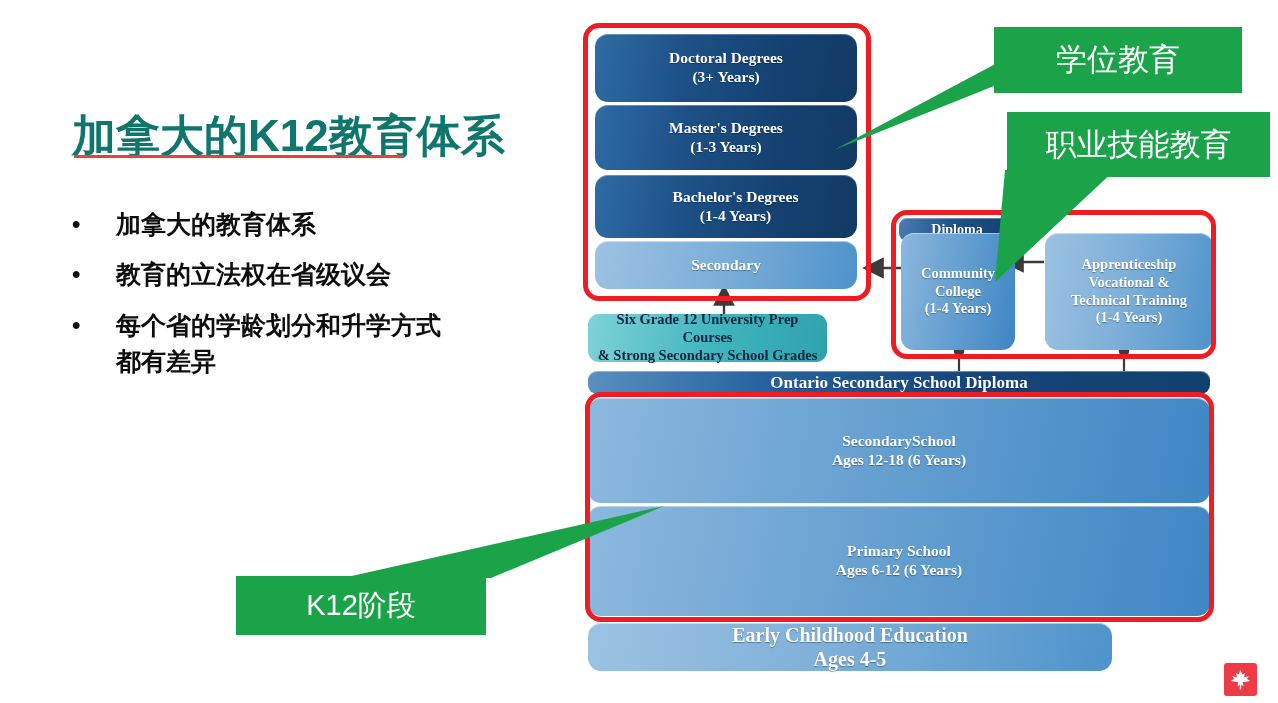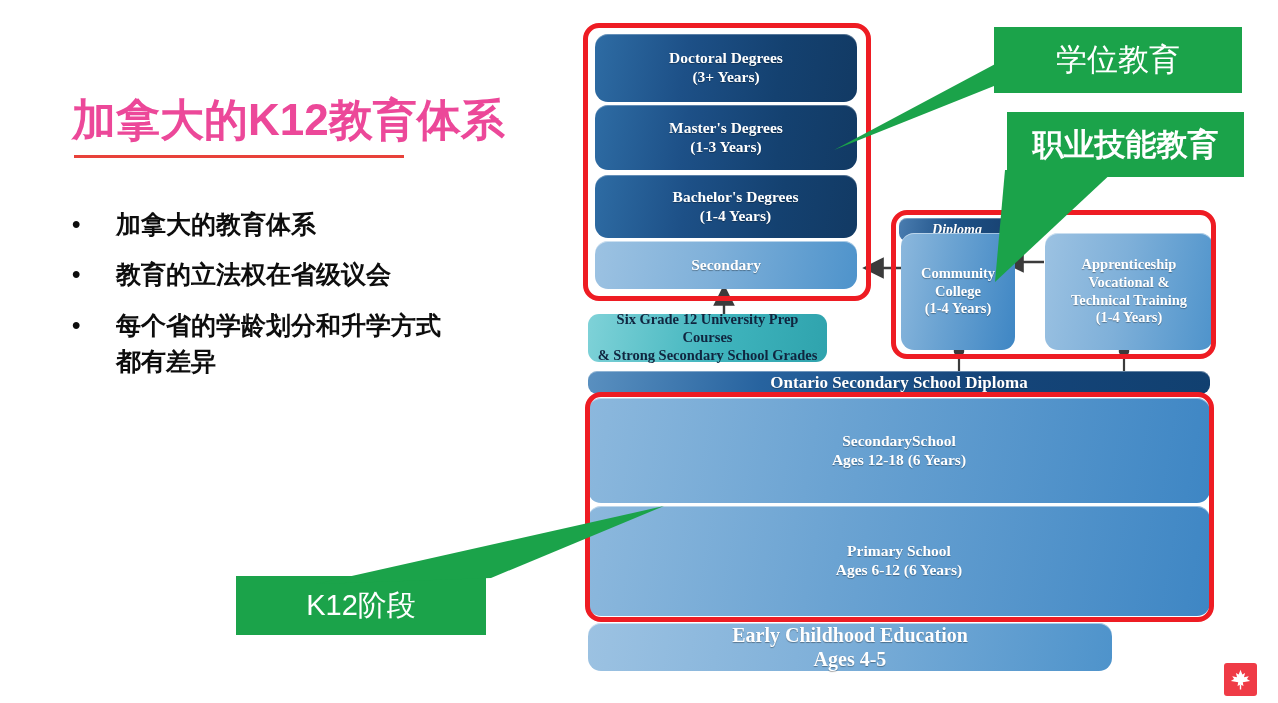--- a/index.html
+++ b/index.html
@@ -7,23 +7,23 @@
     width:1278px;height:703px;
     background:#ffffff;
     font-family:"Liberation Sans", sans-serif;
     overflow:hidden;
     position:relative;
   }
   #slide{position:absolute;inset:0;}
 
   
   .title{
-    position:absolute;left:72px;top:97px;width:470px;
+    position:absolute;left:72px;top:113px;width:470px;
     font-family:"Liberation Sans", sans-serif;
-    font-weight:bold;font-size:44px;color:#ec4899;
+    font-weight:bold;font-size:44px;color:#0f766e;
     letter-spacing:0px;line-height:1.05;white-space:nowrap;
   }
   .title-rule{
     position:absolute;left:74px;top:155px;width:330px;height:3px;
     background:#e8413a;
   }
   .bullets{position:absolute;left:72px;top:206px;width:480px;}
   .bullet{
     display:flex;align-items:flex-start;
     font-size:25px;color:#0d0d0d;font-weight:bold;
@@ -43,21 +43,21 @@
     display:flex;align-items:center;justify-content:center;
     font-weight:normal;
   }
   #callout-degree{left:994px;top:27px;}
   #callout-degree .body{width:248px;height:66px;font-size:31px;}
   #callout-degree .tail{
     position:absolute;left:-160px;top:35px;width:165px;height:90px;
     overflow:visible;
   }
   #callout-voc{left:1007px;top:112px;}
-  #callout-voc .body{width:237px;height:65px;font-size:31px;font-weight:bold;}
+  #callout-voc .body{width:263px;height:65px;font-size:31px;}
   #callout-voc .tail{
     position:absolute;left:-12px;top:58px;width:200px;height:120px;
     overflow:visible;
   }
   #callout-k12{left:216px;top:576px;padding-left:20px;}
   #callout-k12 .body{width:250px;height:59px;font-size:29px;}
   #callout-k12 .tail{
     position:absolute;left:100px;top:-70px;width:400px;height:80px;
     overflow:visible;
   }
@@ -99,21 +99,20 @@
   }
   .bar-dark{
     background:linear-gradient(100deg,#5a90c0 0%,#27639f 28%,#15457a 62%,#114070 100%);
     border-radius:9px;
     box-shadow:inset 0 1px 0 rgba(255,255,255,.35);
   }
   .diploma-chip{
     background:linear-gradient(100deg,#4a7db0 0%,#1f5288 45%,#163f6d 100%);
     border-radius:8px;
     box-shadow:inset 0 1px 0 rgba(255,255,255,.3);
-    font-style:italic;
   }
 
   
   .redframe{
     position:absolute;
     border:5px solid #ee1c23;
     border-radius:16px;
     box-sizing:border-box;
     pointer-events:none;
   }

